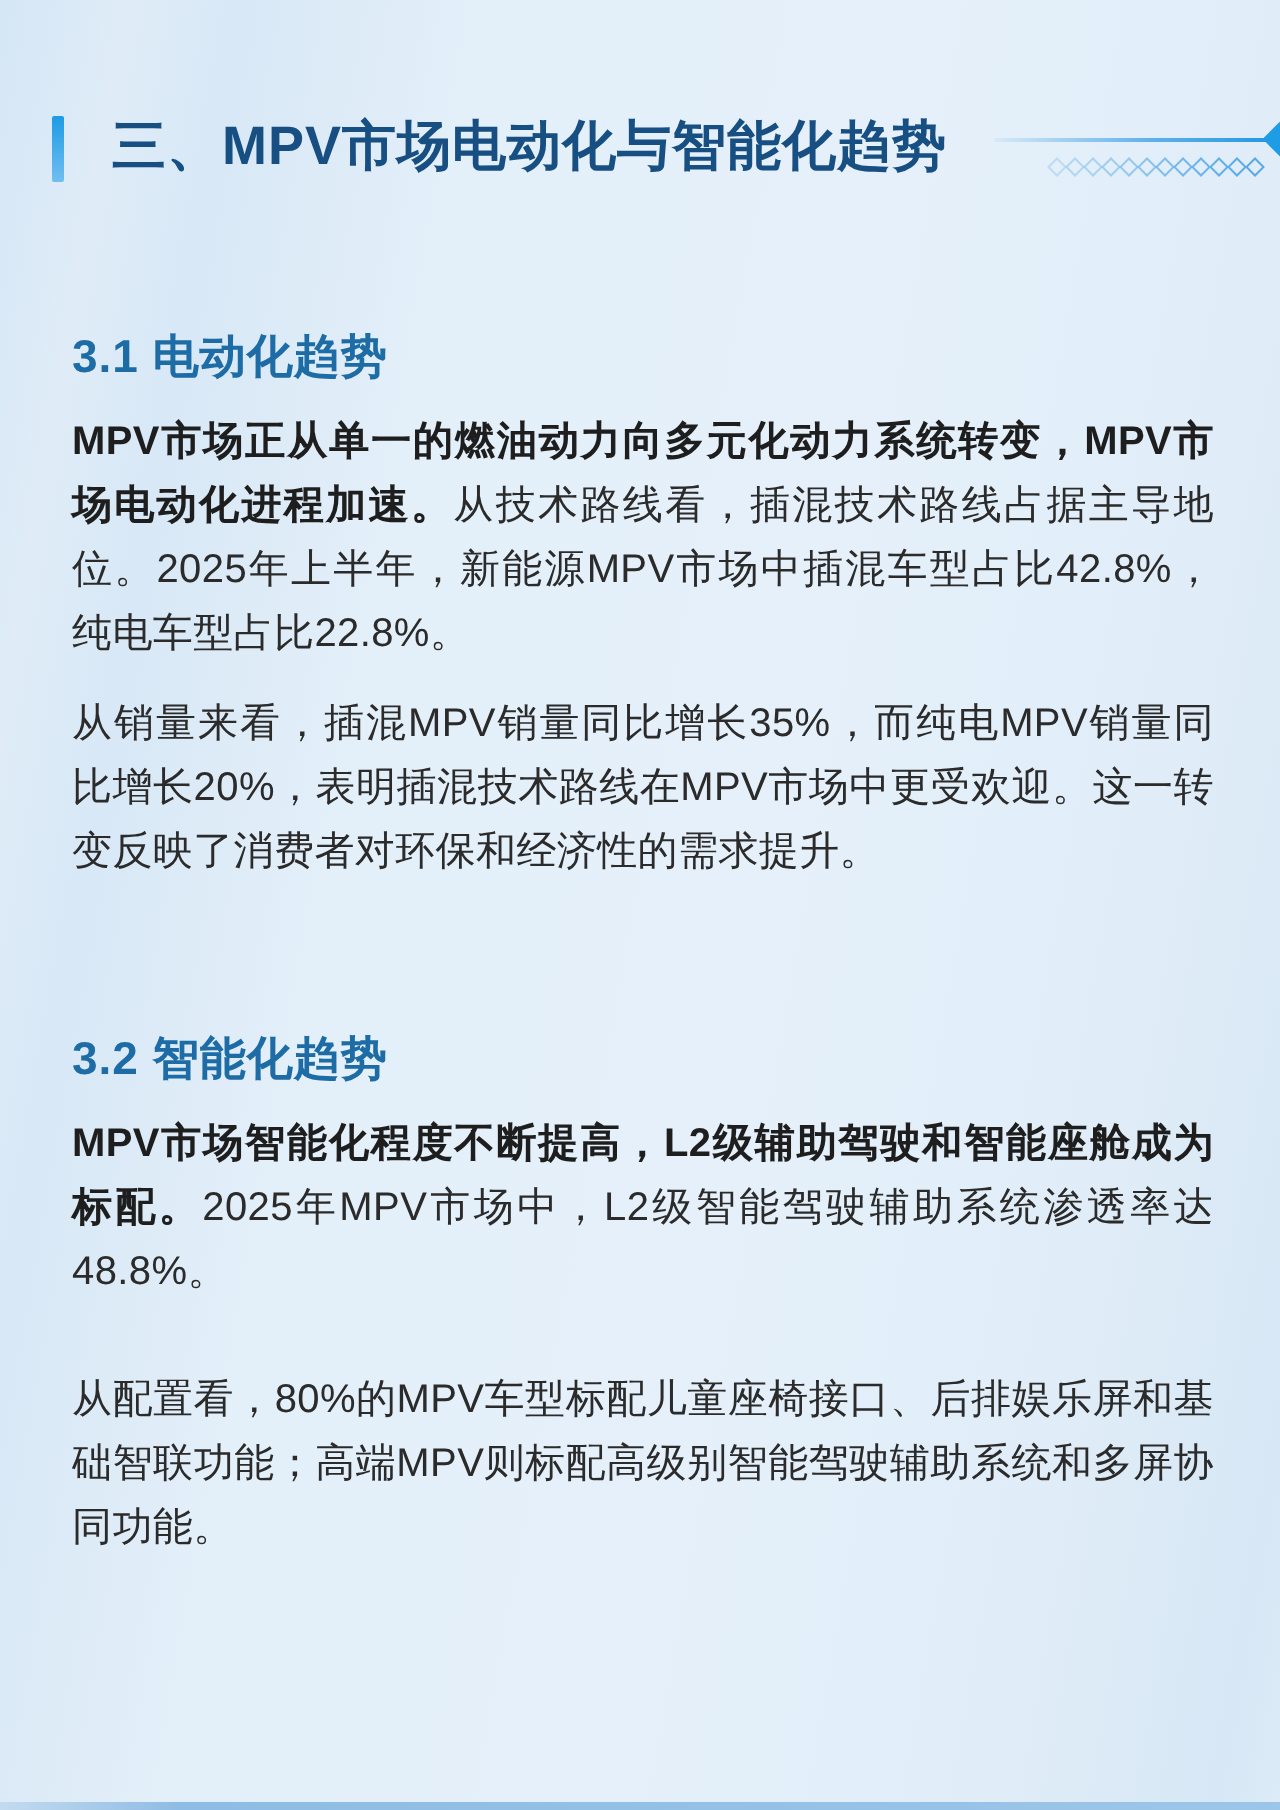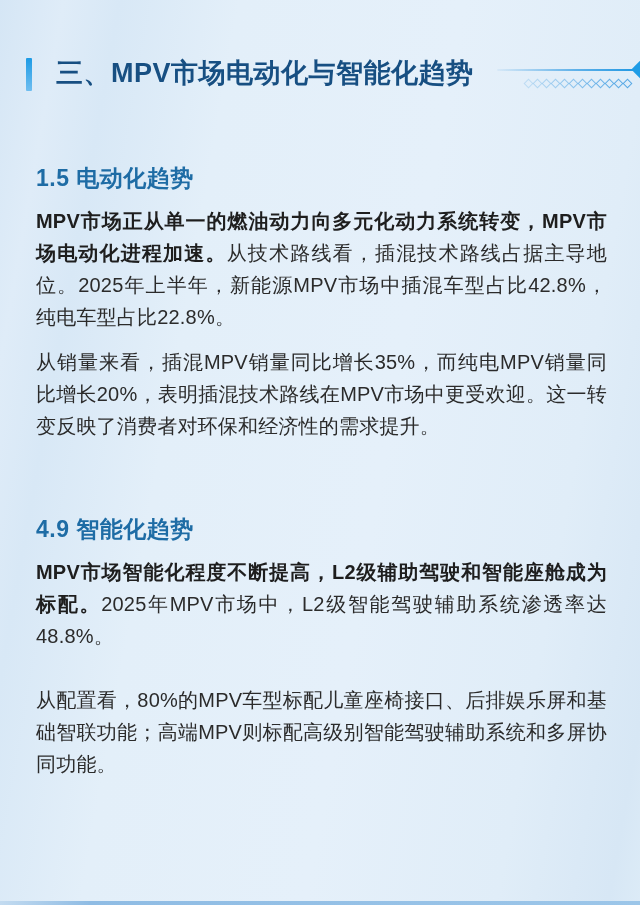--- a/index.html
+++ b/index.html
@@ -82,27 +82,27 @@
         <span class="dot"></span>
         <span class="dot"></span>
         <span class="dot"></span>
       </div>
     </div>
   </header>
 
   <main class="content">
 
     <section>
-      <h2 class="section-heading mt-first">1.5 电动化趋势</h2>
+      <h2 class="section-heading mt-first">3.1 电动化趋势</h2>
       <p class="body"><strong>MPV市场正从单一的燃油动力向多元化动力系统转变，MPV市场电动化进程加速。</strong><span>从技术路线看，插混技术路线占据主导地位。2025年上半年，新能源MPV市场中插混车型占比42.8%，纯电车型占比22.8%。</span></p>
       <p class="body cont"><span>从销量来看，插混MPV销量同比增长35%，而纯电MPV销量同比增长20%，表明插混技术路线在MPV市场中更受欢迎。这一转变反映了消费者对环保和经济性的需求提升。</span></p>
     </section>
 
     <section>
-      <h2 class="section-heading mt-second">4.9 智能化趋势</h2>
+      <h2 class="section-heading mt-second">3.2 智能化趋势</h2>
       <p class="body"><strong>MPV市场智能化程度不断提高，L2级辅助驾驶和智能座舱成为标配。</strong><span>2025年MPV市场中，L2级智能驾驶辅助系统渗透率达48.8%。</span></p>
       <p class="body gap-top"><span>从配置看，80%的MPV车型标配儿童座椅接口、后排娱乐屏和基础智联功能；高端MPV则标配高级别智能驾驶辅助系统和多屏协同功能。</span></p>
     </section>
 
   </main>
 
   <div class="bottom-bar"></div>
 </div>
 
 </body></html>

